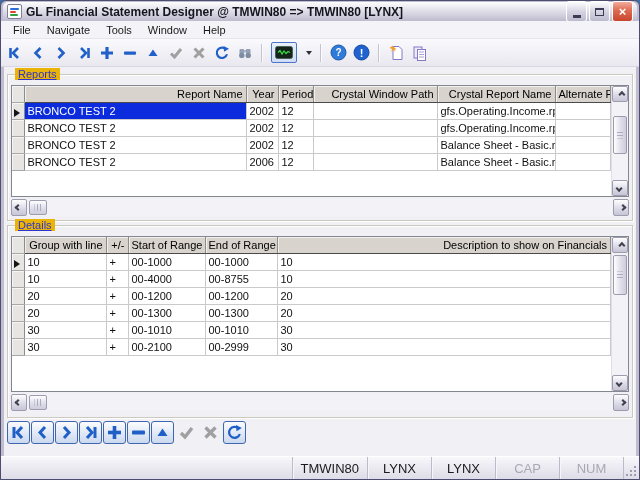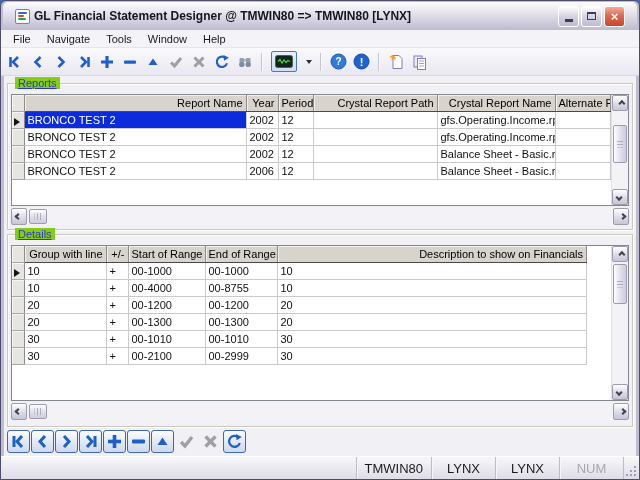--- a/index.html
+++ b/index.html
@@ -2,23 +2,23 @@
 <html><head>
 <meta charset="utf-8">
 <style>
   * { margin:0; padding:0; box-sizing:border-box; }
   html,body { width:640px; height:480px; background:#3A6EA5; font-family:"Liberation Sans",sans-serif; }
 
   .window{ width:640px; height:480px; border:1px solid #4D4D72; border-radius:6px 6px 0 0;
     background:#BFBDCE; position:relative; display:flex; flex-direction:column; overflow:hidden; }
 
   
-  .titlebar{ height:28px; margin:1px 2px 0 2px; border-radius:5px 5px 0 0;
+  .titlebar{ height:19px; margin:1px 2px 0 2px; border-radius:5px 5px 0 0;
     background:linear-gradient(#FDFDFE,#E4E3EC 40%,#C8C6D6 85%,#BDBBCC);
-    display:flex; align-items:center; padding:0 12px; }
+    display:flex; align-items:center; padding:0 4px; }
   .title-icon{ width:15px; height:15px; background:#FFF; border:1px solid #7E7E9E; border-radius:2px;
     margin-right:4px; display:flex; flex-direction:column; justify-content:center; gap:1px; padding:2px; }
   .title-icon i{ display:block; height:2px; border-radius:1px; }
   .title-icon i:nth-child(1){ background:#2E6BD8; width:9px; }
   .title-icon i:nth-child(2){ background:#D84A30; width:6px; }
   .title-icon i:nth-child(3){ background:#2EA044; width:8px; }
   .title-text{ font-size:12px; font-weight:bold; color:#151520; flex:1; white-space:nowrap; overflow:hidden; }
   .winbtn{ width:21px; height:21px; border:1px solid #FFF; border-radius:3px; margin-left:2px;
     display:flex; align-items:center; justify-content:center; }
   .btn-silver{ background:linear-gradient(#FDFDFE,#D6D4E2 50%,#BCBACE); }
@@ -39,21 +39,21 @@
   .term-btn{ width:26px; height:21px; border:1px solid #4C74C8; border-radius:2px;
     background:linear-gradient(#EAF0FB,#CFDCF4); display:flex; align-items:center; justify-content:center; }
   .dd-arrow{ width:0; height:0; border-left:3px solid transparent; border-right:3px solid transparent;
     border-top:4px solid #30303C; margin-left:3px; }
 
   
   .client{ flex:1; background:#F1F0F5; margin:0 3px; padding:3px 2px 0 2px; display:flex; flex-direction:column; }
 
   .groupbox{ position:relative; border:1px solid #CBC8BD; box-shadow:1px 1px 0 #FFFFFF inset, 1px 1px 0 #FFFFFF;
     margin:4px 1px 0 1px; background:#F1F0F5; }
-  .gb-label{ position:absolute; top:-7px; left:7px; background:#84cc16; padding:0 3px;
+  .gb-label{ position:absolute; top:-7px; left:7px; background:#eab308; padding:0 3px;
     font-size:11px; color:#2E35CE; text-decoration:underline; line-height:12px; }
   .gb-reports{ height:147px; }
   .gb-details{ height:193px; }
 
   .grid-wrap{ position:absolute; left:3px; right:3px; top:10px; display:flex; flex-direction:column; }
   .grid-frame{ border:1px solid #828790; background:#FFF; display:flex; }
   .grid-body{ flex:1; overflow:hidden; background:#FFF; }
 
   table{ border-collapse:collapse; table-layout:fixed; width:100%; }
   th{ height:16px; background:#D8D4CD; font-size:11px; font-weight:normal; text-align:right;
@@ -259,21 +259,21 @@
                   <col style="width:124px">
                   <col style="width:118px">
                   <col>
                 </colgroup>
               <tbody>
                   <tr>
                 <th class="selcol"></th>
                 <th>Report Name</th>
                 <th>Year</th>
                 <th>Period</th>
-                <th>Crystal Report Path</th>
+                <th>Crystal Window Path</th>
                 <th>Crystal Report Name</th>
                 <th>Alternate Rep</th>
               </tr>
               <tr>
                 <td class="rowsel">
                       <span class="cur-arrow"></span>
                     </td>
                 <td class="sel">BRONCO TEST 2</td>
                 <td class="num">2002</td>
                 <td class="num">12</td>
@@ -329,21 +329,21 @@
           <span class="sb-btn h right">
               <span class="chev right"></span>
             </span>
         </div>
       </div>
     </div>
 
     <div class="groupbox gb-details">
       <span class="gb-label">Details</span>
       <div class="grid-wrap">
-        <div class="grid-frame" style="height:156px;gap:24px;">
+        <div class="grid-frame" style="height:156px;">
           <div class="grid-body">
             <table>
               <colgroup>
                   <col style="width:12px">
                   <col style="width:82px">
                   <col style="width:22px">
                   <col style="width:77px">
                   <col style="width:72px">
                   <col>
                 </colgroup>
@@ -488,20 +488,21 @@
           </svg>
         </span>
     </div>
   </div>
 
   <div class="statusbar">
     <span class="sb-fill"></span>
     <span class="sb-panel">TMWIN80</span>
     <span class="sb-panel">LYNX</span>
     <span class="sb-panel">LYNX</span>
+    <span class="sb-panel dim">CAP</span>
     <span class="sb-panel dim">NUM</span>
     <span class="grip">
         <svg width="11" height="11">
           <g fill="#9E9CB0">
             <rect x="8" y="0" width="2" height="2"></rect>
             <rect x="8" y="4" width="2" height="2"></rect>
             <rect x="4" y="4" width="2" height="2"></rect>
             <rect x="8" y="8" width="2" height="2"></rect>
             <rect x="4" y="8" width="2" height="2"></rect>
             <rect x="0" y="8" width="2" height="2"></rect>

